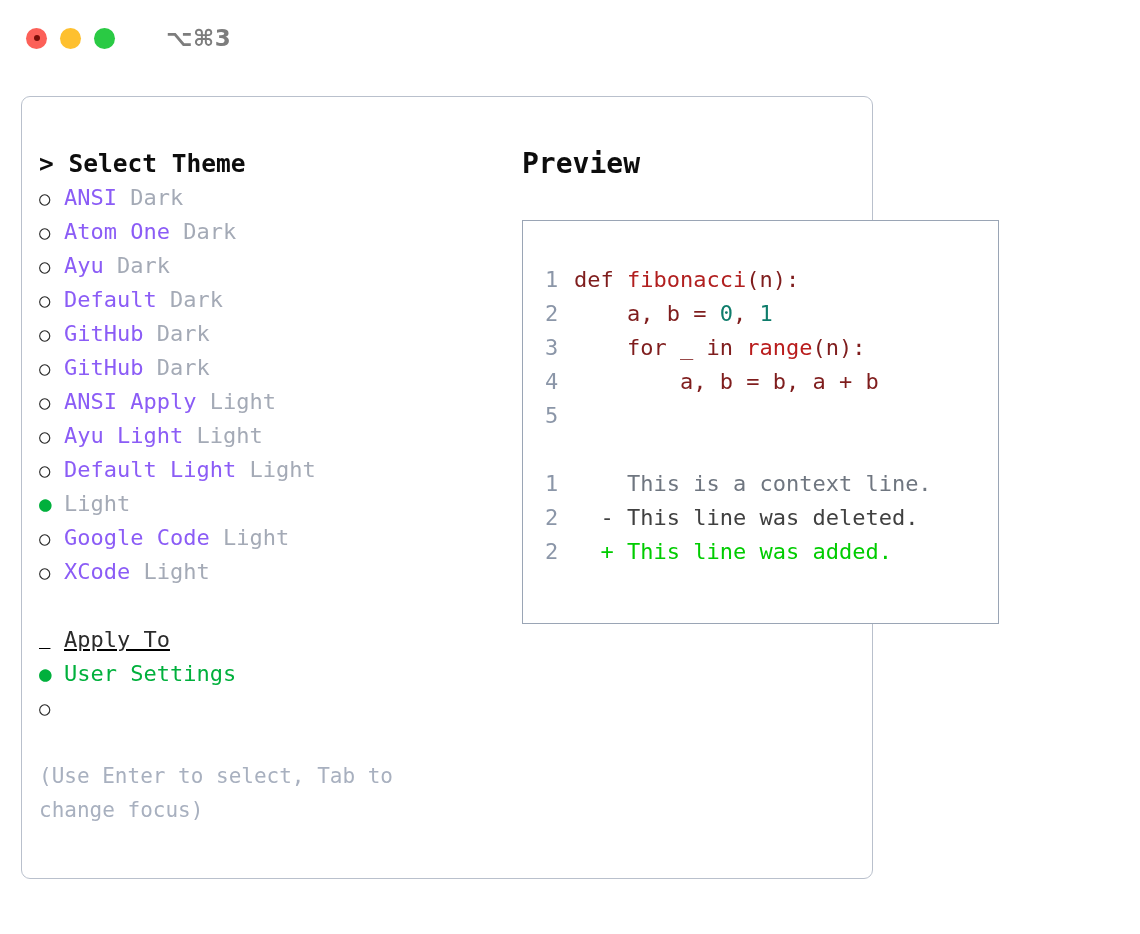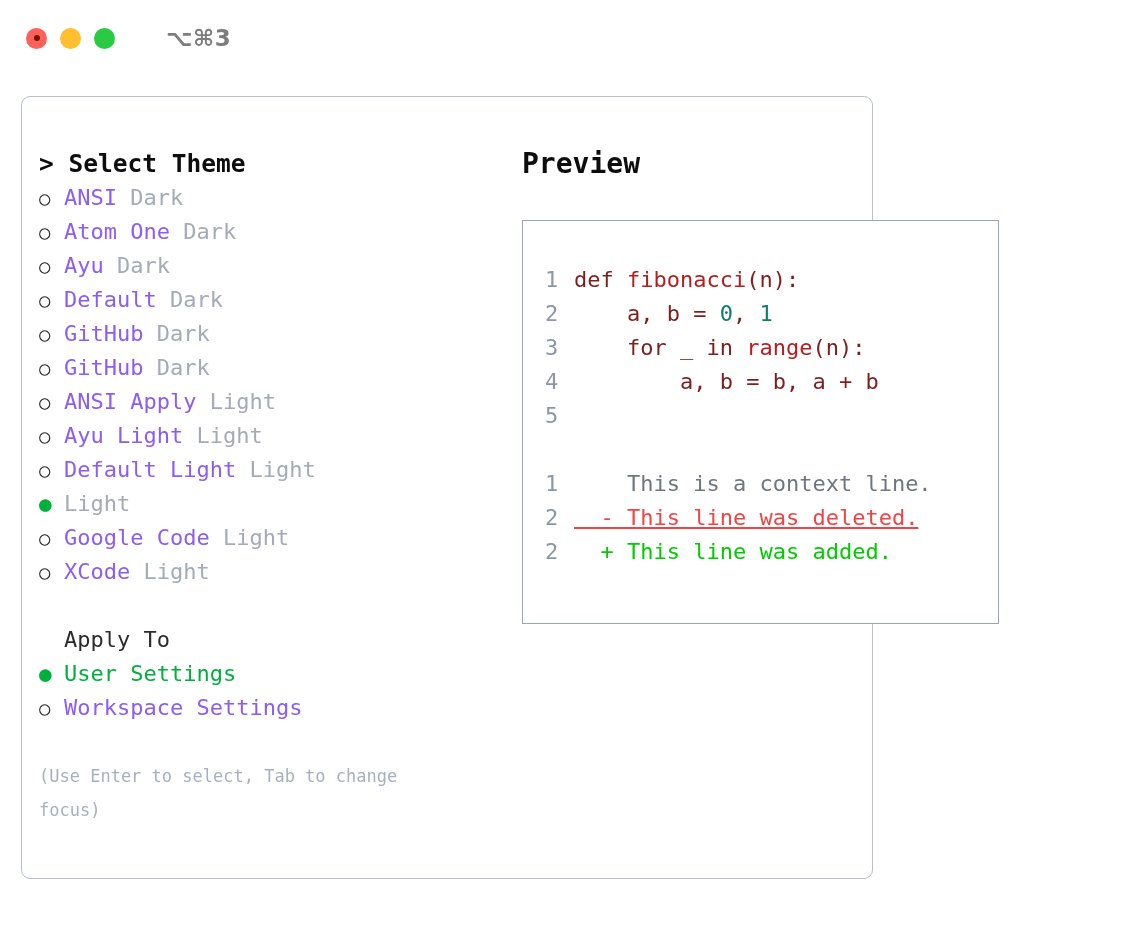--- a/index.html
+++ b/index.html
@@ -124,26 +124,27 @@
 
   .opt-suffix { color: #a4aab6; }
 
   .group-head {
     display: flex;
     align-items: center;
     line-height: 34px;
     font-size: 22px;
     white-space: pre;
     margin-top: 34px;
+    text-decoration: underline;
   }
   .group-head .opt-label { color: #2b2b2b; }
 
   .hint {
     margin-top: 34px;
-    font-size: 17px;
+    font-size: 21px;
     line-height: 34px;
     color: #a8b0bf;
     max-width: 420px;
   }
 
   
   .right-col {
     flex: 1;
     padding-left: 13px;
   }
@@ -181,21 +182,21 @@
   .code-text { color: #24292e; }
 
   .tok-fn    { color: #b11f1f; }
   .tok-num   { color: #0e7c6b; }
   .tok-call  { color: #b91c1c; }
   .tok-plain { color: #7f1d1d; }
 
   .diff-gap { height: 34px; }
 
   .diff-ctx { color: #6f7680; }
-  .diff-del { color: #ef4444; text-decoration: underline; }
+  .diff-del { color: #404040; }
   .diff-add { color: #00cc00; }
 </style>
 </head>
 <body>
 
 <div class="window">
 
   <div class="titlebar">
     <div class="lights">
       <span class="light red"></span>
@@ -226,21 +227,21 @@
             <div class="opt"><span class="marker">○</span><span class="opt-label">XCode </span><span class="opt-suffix">Light</span></div>
           </div>
 
         <div class="group-head">
           <span class="marker blank">○</span>
           <span class="opt-label">Apply To</span>
         </div>
 
         <div class="opt-list" id="apply-list">
             <div class="opt selected"><span class="marker sel">●</span><span class="opt-label">User Settings</span></div>
-            <div class="opt"><span class="marker">○</span><span class="opt-label">Workspace Settings</span></div>
+            <div class="opt"><span class="marker">○</span></div>
           </div>
 
         <div class="hint">(Use Enter to select, Tab to change focus)</div>
       </div>
 
       <div class="right-col">
         <div class="preview-title">Preview</div>
 
         <div class="preview-box">
           <div id="code-block">

